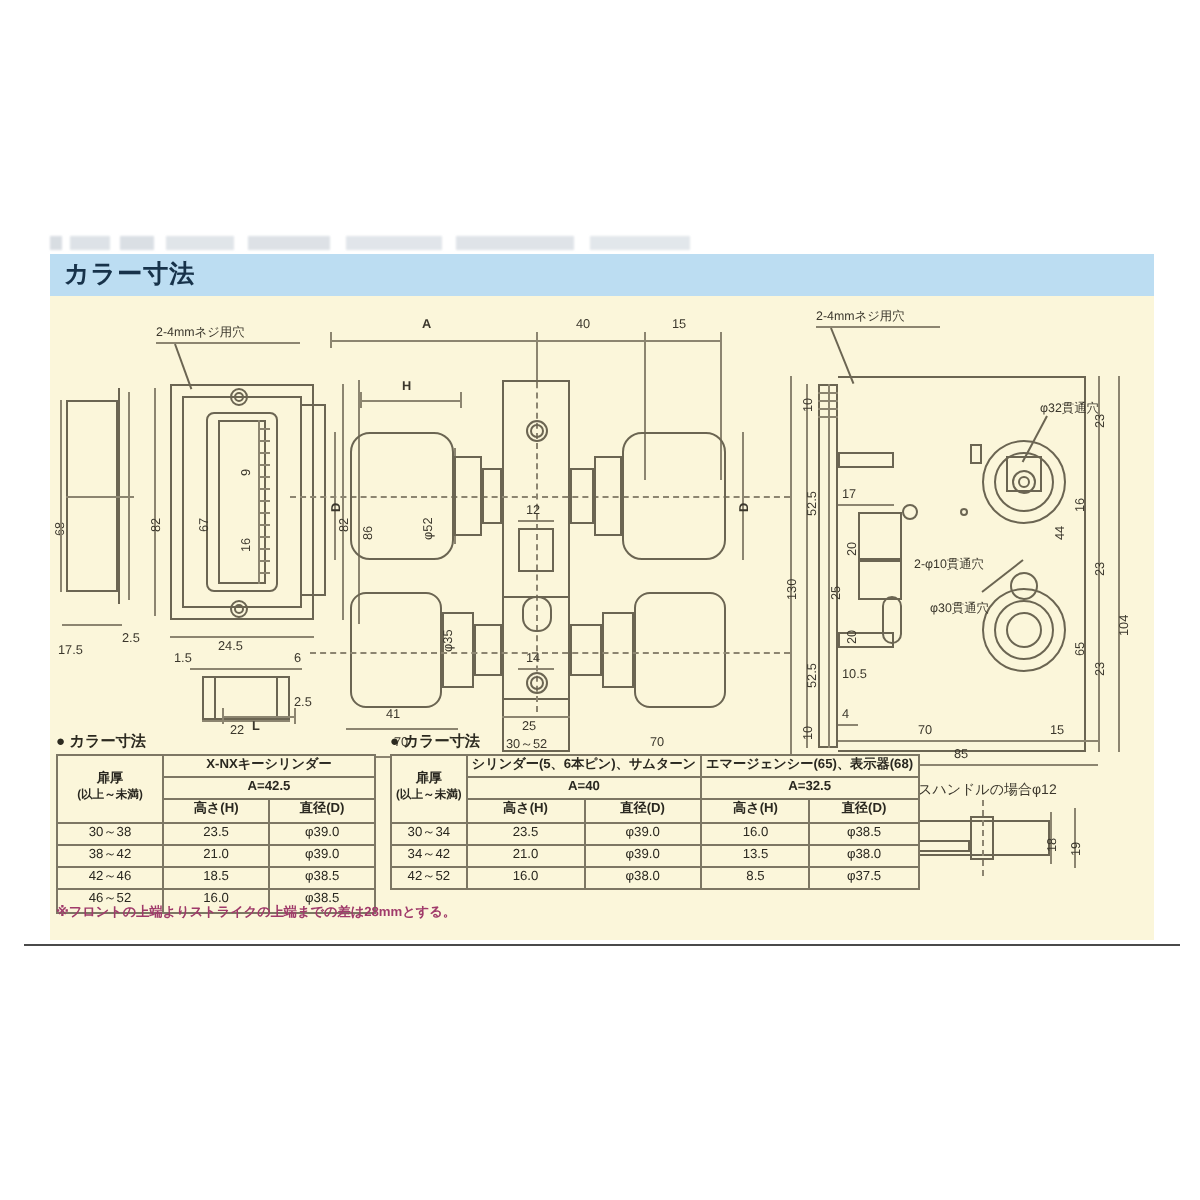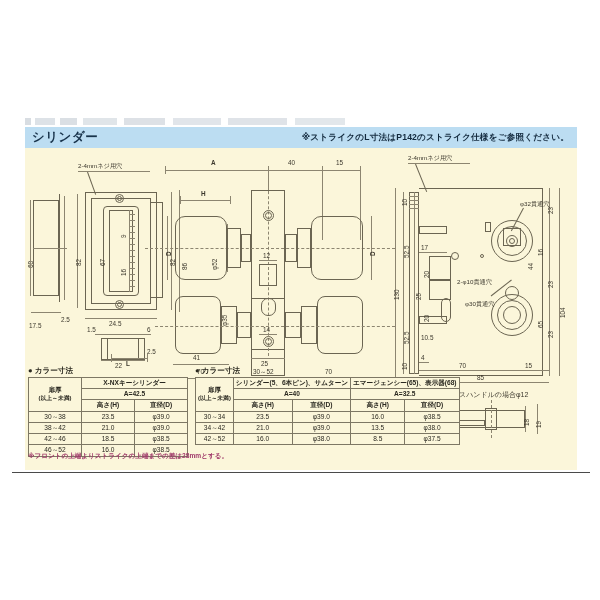--- a/index.html
+++ b/index.html
@@ -81,22 +81,21 @@
   }
 </style>
 </head>
 <body>
 
 <div id="page">
 
   <div class="top-remnant"></div>
 
   <div class="section-header">
-    <div class="title">シリンダー</div>
-    <div class="note">※ストライクのL寸法はP142のストライク仕様をご参照ください。</div>
+    <div class="title">カラー寸法</div>
   </div>
 
   <div class="body-panel">
 
     <div>
 
       <div class="box" style="left:8px;top:52px;width:26px;height:96px;"></div>
       <div class="ln v" style="left:34px;top:46px;height:108px;"></div>
       <div class="ln v thin" style="left:39px;top:48px;height:104px;"></div>
       <div class="ln h thin" style="left:8px;top:100px;width:34px;"></div>

